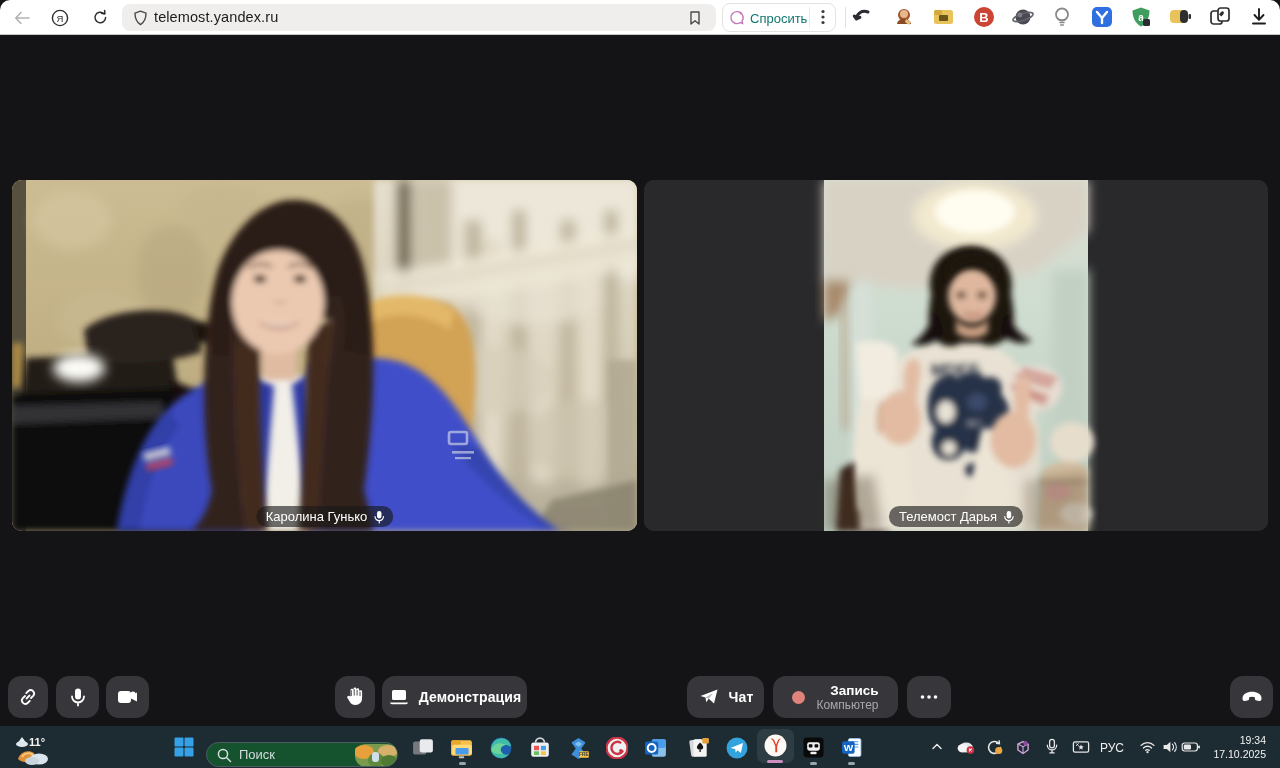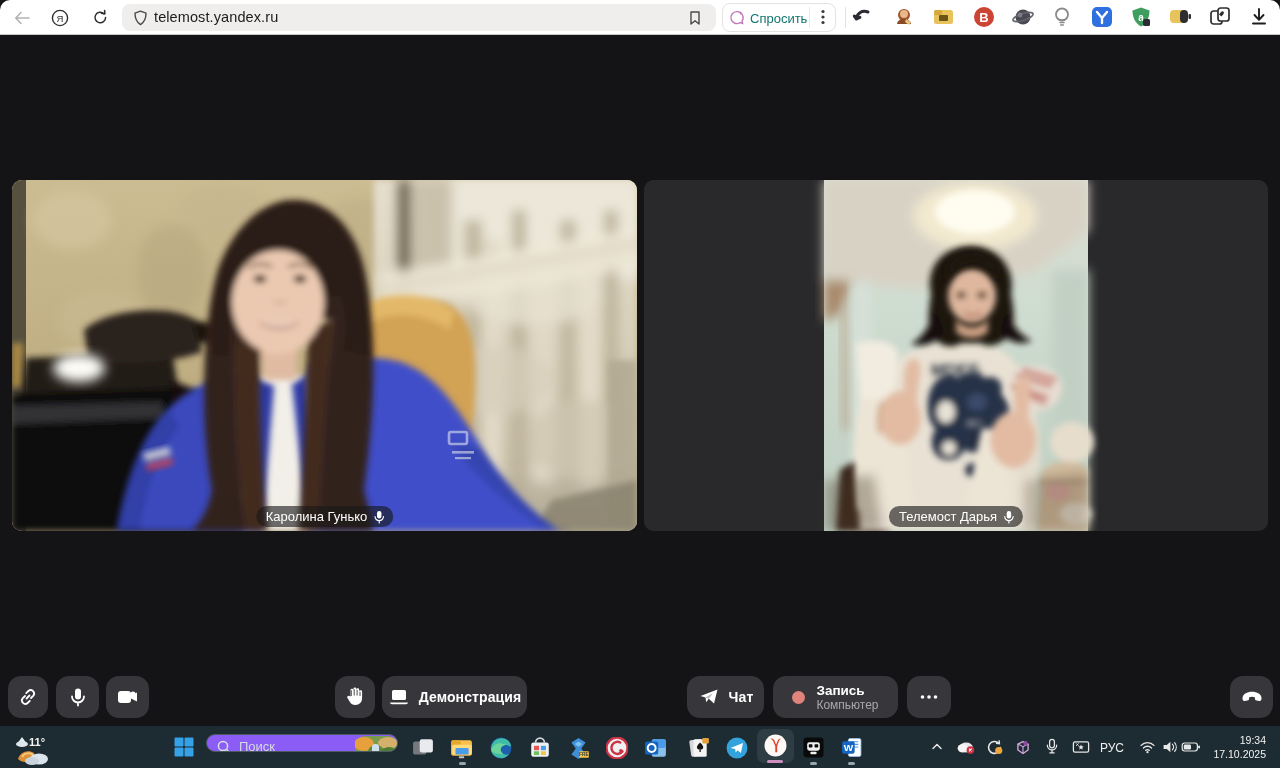--- a/index.html
+++ b/index.html
@@ -394,21 +394,21 @@
   </div>
   <div class="cbtn" style="left:687px;width:77px">
     <svg style="margin-right:9px" width="22" height="20" viewBox="0 0 22 20">
       <path d="M2.5 9 L19.5 2.5 L16 16.5 L10.8 11.8 L8.2 15.2 L7.5 10.5 Z" fill="#fff"></path>
       <path d="M10.8 11.8 L15 6 L7.5 10.5" fill="#b9b9bd"></path>
     </svg>
     <span class="lbl">Чат</span>
   </div>
   <div class="cbtn" style="left:773px;width:125px">
     <span style="width:13px;height:13px;background:#e0837c;border-radius:50%;margin-right:11px"></span>
-    <span style="text-align:left">
+    <span style="text-align:right">
       <span style="display:block;font-size:13.5px;font-weight:bold;color:#fff;line-height:16px">Запись</span>
       <span style="display:block;font-size:12px;color:#a8a8ac;line-height:13px">Компьютер</span>
     </span>
   </div>
   <div class="cbtn" style="left:907px;width:44px">
     <svg width="22" height="22" viewBox="0 0 22 22">
       <circle cx="4.5" cy="11" r="1.8" fill="#fff"></circle>
         <circle cx="11" cy="11" r="1.8" fill="#fff"></circle>
         <circle cx="17.5" cy="11" r="1.8" fill="#fff"></circle>
     </svg>
@@ -431,21 +431,21 @@
       <ellipse cx="18" cy="28" rx="7" ry="4" fill="#c9d4dc"></ellipse>
     </svg>
 
     <svg class="abs" style="left:174px;top:11px" width="20" height="20" viewBox="0 0 20 20">
       <rect x="0.5" y="0.5" width="9" height="9" rx="1" fill="#35a2e8"></rect>
       <rect x="10.5" y="0.5" width="9" height="9" rx="1" fill="#35a2e8"></rect>
       <rect x="0.5" y="10.5" width="9" height="9" rx="1" fill="#35a2e8"></rect>
       <rect x="10.5" y="10.5" width="9" height="9" rx="1" fill="#35a2e8"></rect>
     </svg>
 
-    <div class="abs" style="left:206px;top:8px;width:192px;height:18px;background:#8b5cf6;border:1px solid #4c5b62;border-radius:13px;overflow:hidden">
+    <div class="abs" style="left:206px;top:16px;width:192px;height:25px;background:#14532d;border:1px solid #4c5b62;border-radius:13px;overflow:hidden">
       <svg class="abs" style="left:9px;top:4px" width="17" height="17" viewBox="0 0 17 17">
         <circle cx="7" cy="7" r="4.6" fill="none" stroke="#d8dfe2" stroke-width="1.5"></circle>
         <path d="M10.5 10.5 L14.5 14.5" stroke="#d8dfe2" stroke-width="1.5" stroke-linecap="round"></path>
       </svg>
       <div class="abs" style="left:32px;top:4px;font-size:13px;color:#d4dbde">Поиск</div>
 
       <svg class="abs" style="left:148px;top:1px" width="43" height="23" viewBox="0 0 43 23">
         <rect width="43" height="23" rx="11" fill="#7a9a4e"></rect>
         <ellipse cx="9" cy="8" rx="10" ry="7" fill="#e8a03c"></ellipse>
         <ellipse cx="33" cy="7" rx="10" ry="6" fill="#d4b06a"></ellipse>

